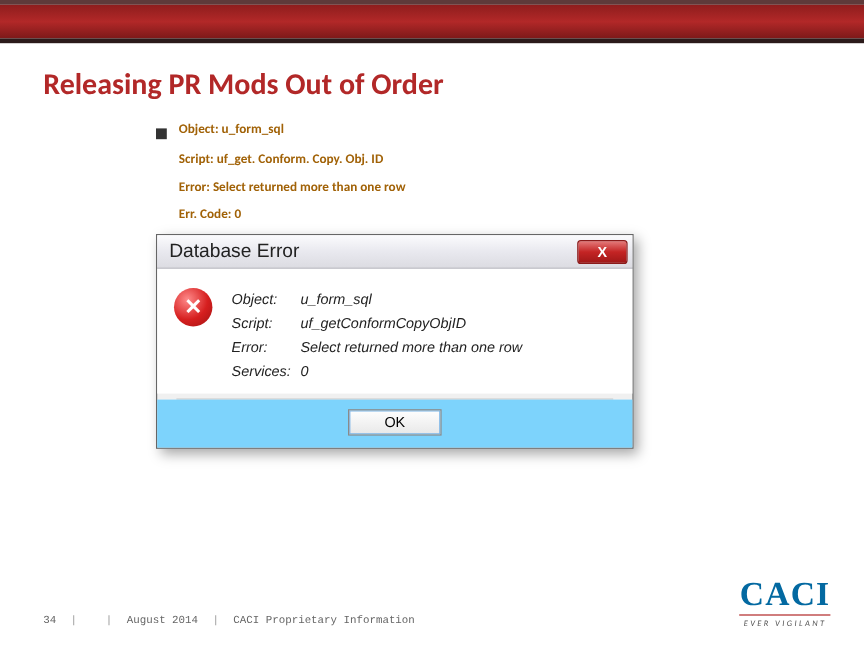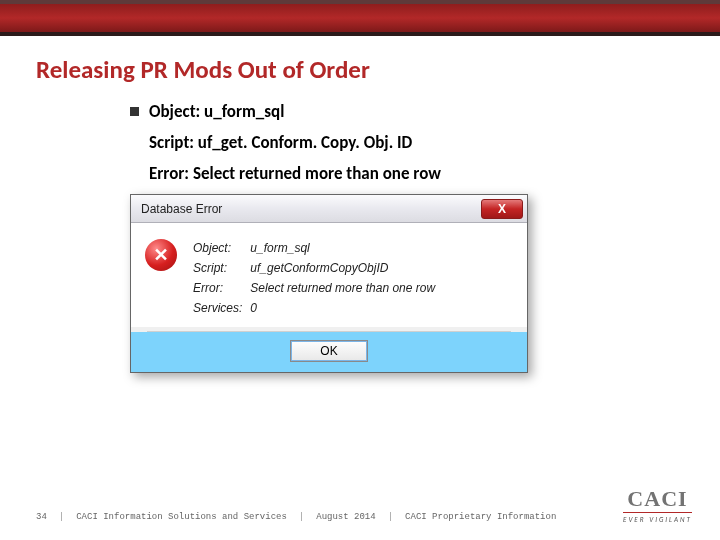--- a/index.html
+++ b/index.html
@@ -5,63 +5,64 @@
   * { box-sizing: border-box; margin: 0; padding: 0; }
   body { width: 720px; height: 540px; font-family: Calibri, Arial, sans-serif; background: #fff; position: relative; overflow: hidden; }
   .banner { width: 720px; height: 36px; position: relative; }
   .banner .b1 { position: absolute; left: 0; top: 0; width: 720px; height: 4px; background: #5e3a3a; }
   .banner .b2 { position: absolute; left: 0; top: 4px; width: 720px; height: 28px; background: linear-gradient(#8e1d1d, #b22828 50%, #7d1919); }
   .banner .b3 { position: absolute; left: 0; top: 32px; width: 720px; height: 4px; background: #2b1a1a; }
   h1 { color: #b22828; font-size: 25px; font-weight: 700; padding: 18px 0 10px 36px; }
   .content { padding: 6px 0 0 130px; }
   .bline { display: flex; align-items: flex-start; margin-bottom: 10px; }
   .sq { width: 9px; height: 9px; background: #333; margin-top: 6px; margin-right: 10px; flex-shrink: 0; }
-  .txt { color: #000000; font-size: 17px; font-weight: 700; }
+  .txt { color: #a16207; font-size: 11px; font-weight: 700; }
   .sub { margin-left: 19px; margin-bottom: 10px; }
 
   .dlg-wrap { margin: 6px 0 0 130px; width: 398px; }
   .dlg { width: 398px; border: 1px solid #666; box-shadow: 4px 4px 10px rgba(0,0,0,.35); background: #f0f0f0; font-family: "Segoe UI", Tahoma, sans-serif; }
   .dlg-title { height: 28px; background: linear-gradient(#fbfbfd, #e9e9ef 50%, #dcdce2); display: flex; align-items: center; padding: 0 4px 0 10px; border-bottom: 1px solid #b0b0b8; }
-  .dlg-title-text { font-size: 12px; color: #222; flex: 1; }
+  .dlg-title-text { font-size: 16px; color: #222; flex: 1; }
   .dlg-close { width: 42px; height: 20px; background: linear-gradient(#e47a7a, #c42424 50%, #a01818); border: 1px solid #8a1a1a; border-radius: 3px; display: flex; align-items: center; justify-content: center; }
   .dlg-close-x { color: #fff; font-size: 12px; font-weight: bold; line-height: 1; }
   .dlg-body { padding: 14px 16px 8px 14px; background: #fff; display: flex; gap: 14px; }
   .dlg-icon { width: 32px; height: 32px; border-radius: 50%; background: radial-gradient(circle at 35% 30%, #ff8a8a, #d61f1f 55%, #a01212); display: flex; align-items: center; justify-content: center; flex-shrink: 0; margin-top: 2px; }
   .dlg-icon-x { color: #fff; font-size: 18px; font-weight: bold; }
   .dlg-rows { font-size: 12px; color: #222; line-height: 1.5; }
   .dlg-rows table td { padding-right: 6px; vertical-align: top; font-style: italic; }
   .dlg-rows .lbl { white-space: nowrap; }
   .dlg-sep { height: 1px; background: #d0d0d0; margin: 4px 16px 0 16px; }
   .dlg-foot { padding: 8px 16px 10px 16px; background: #7dd3fc; display: flex; justify-content: center; }
   .dlg-ok { min-width: 78px; height: 22px; background: linear-gradient(#fefefe, #e8e8e8); border: 1px solid #8a8a8a; box-shadow: 0 0 0 1px #7bb5e8 inset; font-size: 12px; display: flex; align-items: center; justify-content: center; cursor: pointer; }
 
   .footer { position: absolute; left: 0; bottom: 18px; width: 720px; display: flex; align-items: center; padding: 0 18px 0 36px; font-size: 9px; color: #666; font-family: Liberation Mono, monospace; }
   .footer .sep { margin: 0 12px; color: #999; }
   .logo-wrap { position: absolute; right: 28px; bottom: 16px; text-align: center; }
-  .logo-main { font-family: Georgia, 'Times New Roman', serif; font-size: 22px; font-weight: 700; color: #737373; letter-spacing: 1px; line-height: 1; }
+  .logo-main { font-family: Georgia, 'Times New Roman', serif; font-size: 28px; font-weight: 700; color: #0369a1; letter-spacing: 1px; line-height: 1; }
   .logo-sub { font-size: 7px; letter-spacing: 2px; color: #555; border-top: 1px solid #b22828; padding-top: 2px; margin-top: 2px; font-style: italic; }
 </style>
 </head>
 <body>
 
 <div class="banner">
   <div class="b1"></div>
     <div class="b2"></div>
     <div class="b3"></div>
 </div>
 
 <h1>Releasing PR Mods Out of Order</h1>
 
 <div class="content">
   <div class="bline">
     <div class="sq"></div>
     <div class="txt">Object: u_form_sql</div>
   </div>
   <div class="sub txt">Script: uf_get. Conform. Copy. Obj. ID</div>
   <div class="sub txt">Error: Select returned more than one row</div>
+  <div class="sub txt">Err. Code: 0</div>
 </div>
 
 <div class="dlg-wrap">
   <div class="dlg">
     <div class="dlg-title">
       <span class="dlg-title-text">Database Error</span>
       <div class="dlg-close">
         <span class="dlg-close-x">X</span>
       </div>
     </div>
@@ -95,21 +96,20 @@
     <div class="dlg-sep"></div>
     <div class="dlg-foot">
       <div class="dlg-ok">OK</div>
     </div>
   </div>
 </div>
 
 <div class="footer">
   <span>34</span>
   <span class="sep">|</span>
-  <span>CACI Information Solutions and Services</span>
   <span class="sep">|</span>
   <span>August 2014</span>
   <span class="sep">|</span>
   <span>CACI Proprietary Information</span>
 </div>
 
 <div class="logo-wrap">
   <div class="logo-main">CACI</div>
   <div class="logo-sub">EVER VIGILANT</div>
 </div>

